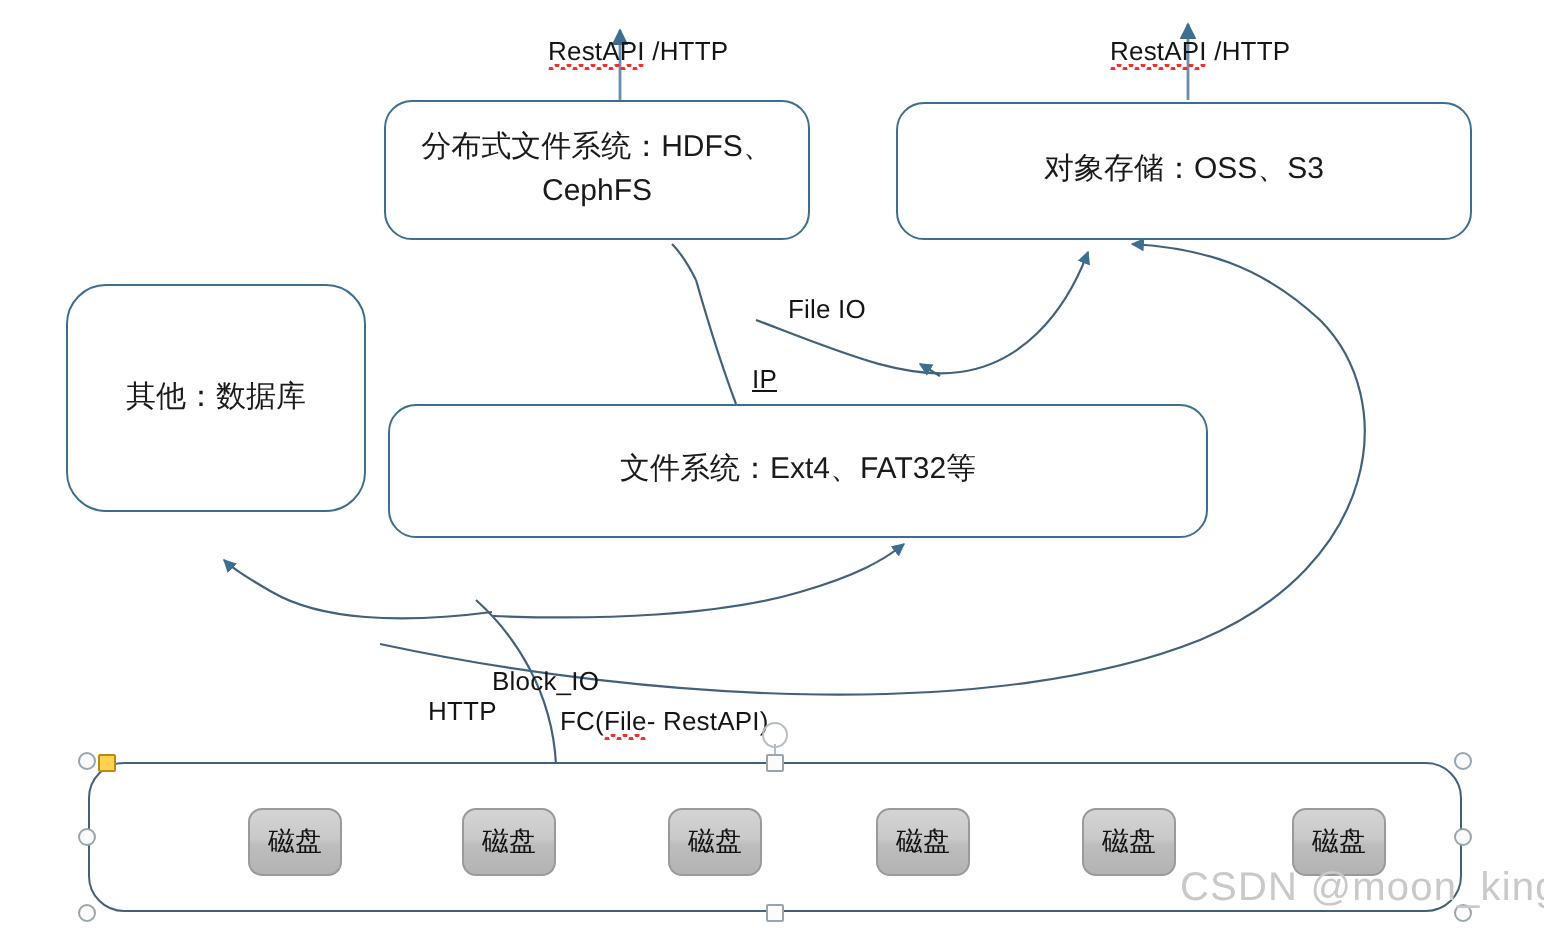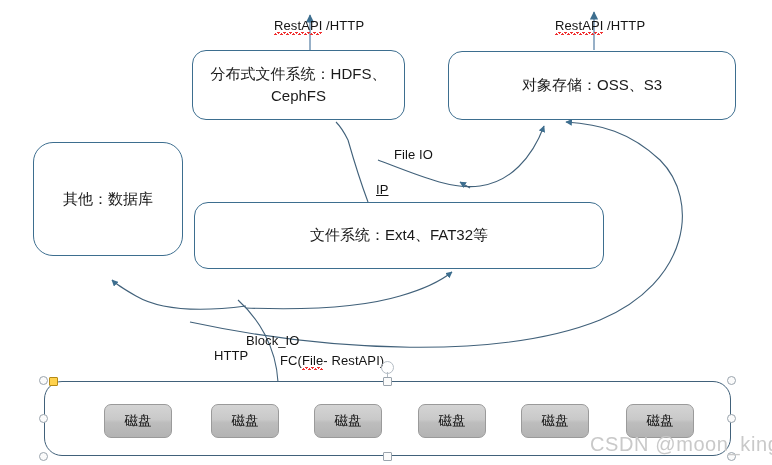--- a/index.html
+++ b/index.html
@@ -73,30 +73,31 @@
   #disk-array {
     position: absolute;
     box-sizing: border-box;
     border: 1.6px solid #41617a;
     border-radius: 18px;
     background: #ffffff;
   }
   .disk {
     position: absolute;
     box-sizing: border-box;
-    width: 68px;
+    width: 47px;
     height: 34px;
     border-radius: 7px;
     border: 1px solid #9a9a9a;
     background: linear-gradient(180deg, #d4d4d4 0%, #c9c9c9 45%, #bdbdbd 55%, #b3b3b3 100%);
     display: flex;
     align-items: center;
     justify-content: center;
     font-size: 13.5px;
     color: #101010;
+    margin-left: 20px;
   }
   
   .handle {
     position: absolute;
     width: 9px;
     height: 9px;
     box-sizing: border-box;
     border: 1px solid #9aa4ad;
     background: #fbfbfb;
     border-radius: 50%;

